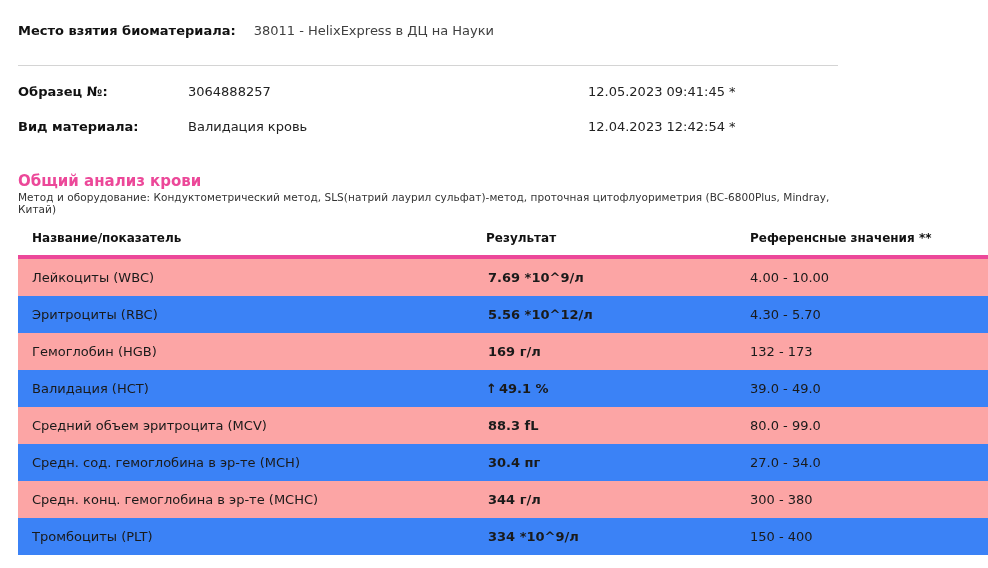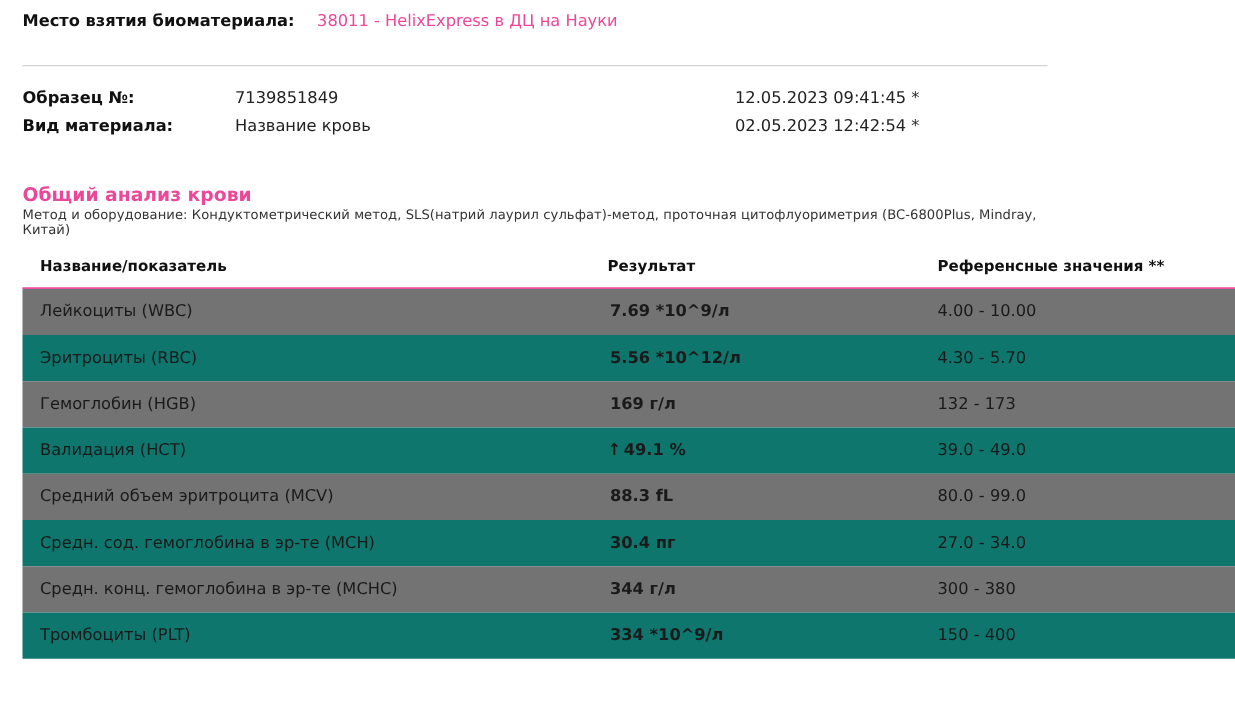--- a/index.html
+++ b/index.html
@@ -13,57 +13,58 @@
     font-family: "DejaVu Sans", "Liberation Sans", sans-serif;
     color: #1a1a1a;
     font-size: 13px;
     overflow: hidden;
   }
   .page {
     position: relative;
     width: 856px;
     height: 568px;
     box-sizing: border-box;
-    padding: 4px 18px;
+    padding: 17px 18px;
   }
 
   
   .collection-row {
     display: flex;
     align-items: baseline;
     padding-top: 6px;
     height: 24px;
   }
   .collection-label {
     font-weight: bold;
     font-size: 13px;
     color: #111;
     white-space: nowrap;
   }
   .collection-value {
     font-size: 13px;
-    color: #ec4899;
+    color: #404040;
     margin-left: 18px;
     white-space: nowrap;
   }
 
   .rule {
     border-top: 1px solid #d4d4d4;
     margin: 18px 0 0 0;
     height: 0;
   }
 
   
   .meta {
     display: flex;
     margin-top: 18px;
   }
   .meta-col {
     display: flex;
     flex-direction: column;
+    gap: 12px;
   }
   .meta-col.left { width: 570px; }
   .meta-row {
     display: flex;
     align-items: baseline;
     height: 23px;
   }
   .meta-key {
     font-weight: bold;
     font-size: 13px;
@@ -97,36 +98,36 @@
     width: 952px;
     border-collapse: collapse;
     table-layout: fixed;
   }
   .table th {
     text-align: left;
     font-weight: bold;
     font-size: 12px;
     color: #111;
     padding: 0 0 10px 14px;
-    border-bottom: 1px solid #ec4899;
+    border-bottom: 4px solid #ec4899;
   }
   .table td {
     font-size: 13px;
     color: #1a1a1a;
     padding: 11px 0 11px 14px;
     vertical-align: middle;
   }
   .col-name { width: 440px; }
   .col-result { width: 250px; }
   .col-ref { width: 262px; }
   .table tbody tr.odd td {
-    background: #737373;
+    background: #fca5a5;
   }
   .table tbody tr.even td {
-    background: #0f766e;
+    background: #3b82f6;
   }
   .arrow-up {
     display: inline-block;
     margin-right: 2px;
     font-size: 13px;
     line-height: 1;
     color: #1a1a1a;
   }
   .result-cell {
     white-space: nowrap;
@@ -142,33 +143,33 @@
     <span class="collection-label">Место взятия биоматериала:</span>
     <span class="collection-value">38011 - HelixExpress в ДЦ на Науки</span>
   </div>
 
   <div class="rule"></div>
 
   <div class="meta">
     <div class="meta-col left">
       <div class="meta-row">
         <span class="meta-key">Образец №:</span>
-        <span class="meta-val">7139851849</span>
+        <span class="meta-val">3064888257</span>
       </div>
       <div class="meta-row">
         <span class="meta-key">Вид материала:</span>
-        <span class="meta-val">Название кровь</span>
+        <span class="meta-val">Валидация кровь</span>
       </div>
     </div>
     <div class="meta-col right">
       <div class="meta-row">
         <span class="meta-val">12.05.2023 09:41:45 *</span>
       </div>
       <div class="meta-row">
-        <span class="meta-val">02.05.2023 12:42:54 *</span>
+        <span class="meta-val">12.04.2023 12:42:54 *</span>
       </div>
     </div>
   </div>
 
   <div class="section-title">Общий анализ крови</div>
   <div class="method-note">Метод и оборудование: Кондуктометрический метод, SLS(натрий лаурил сульфат)-метод, проточная цитофлуориметрия (BC-6800Plus, Mindray, Китай)</div>
 
   <table class="table">
     <thead>
       <tr>

